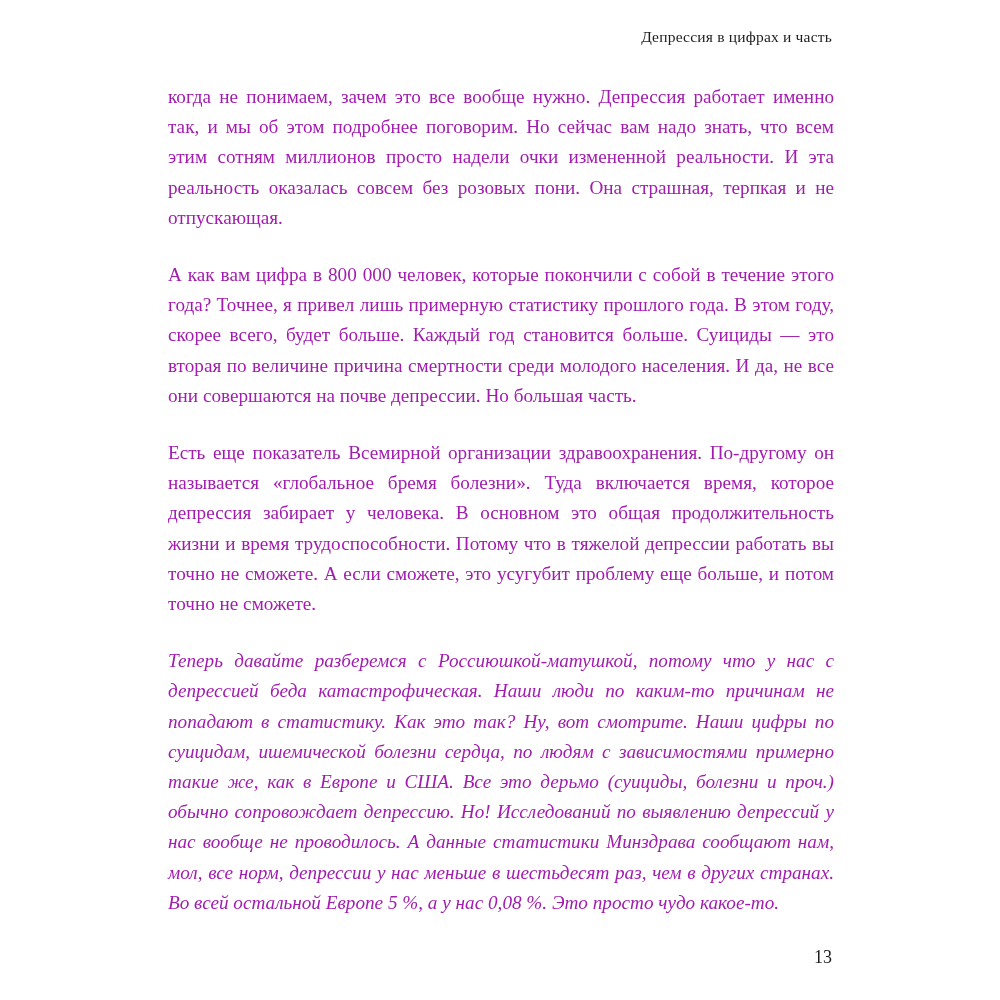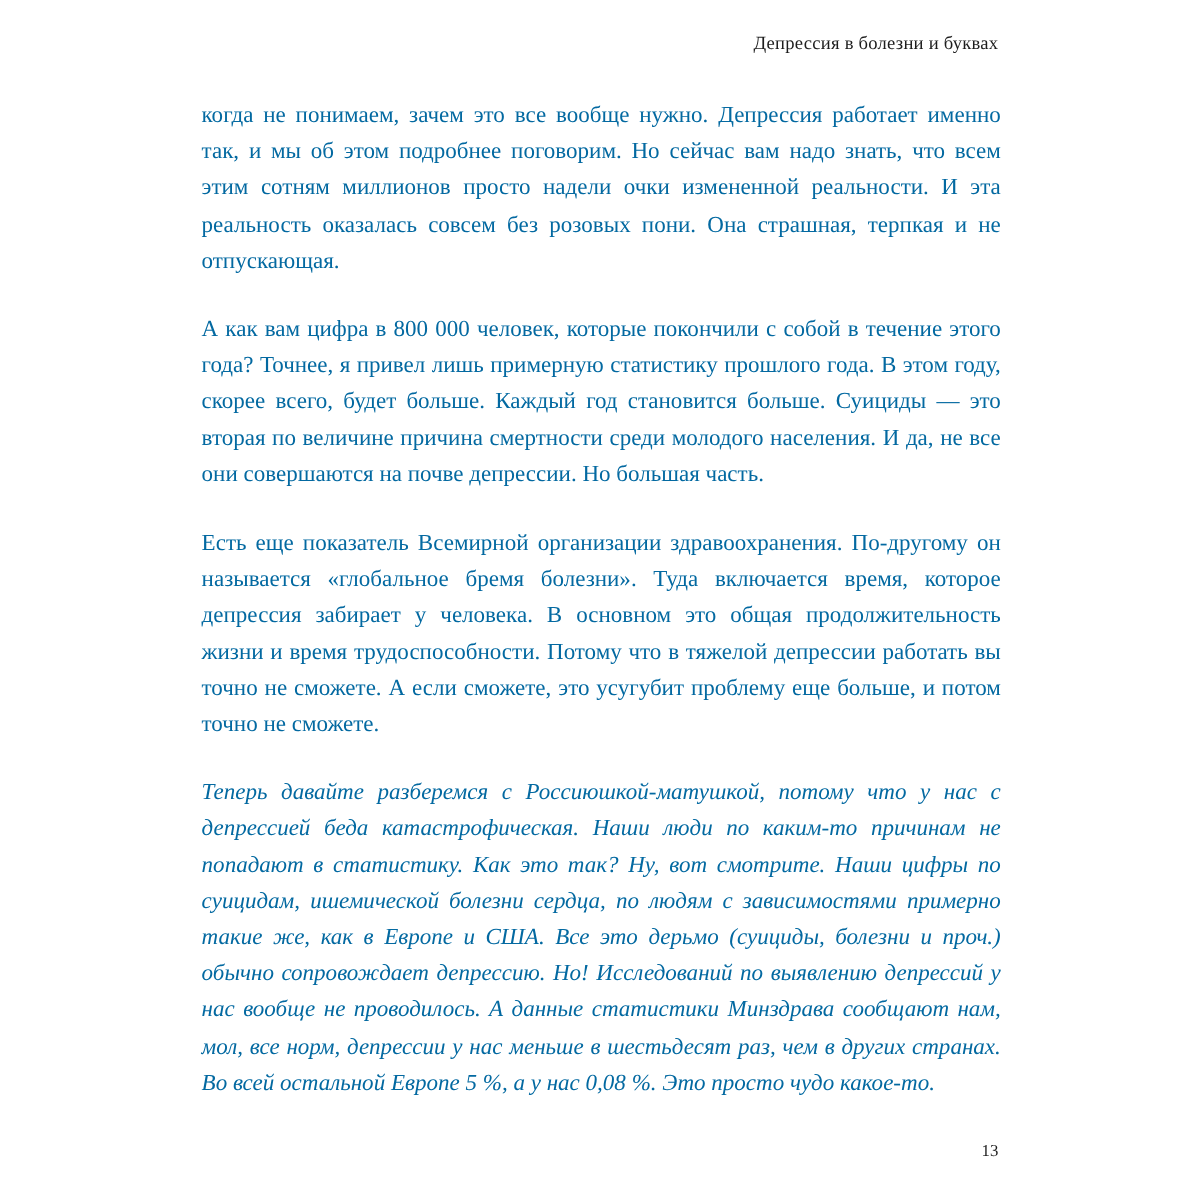--- a/index.html
+++ b/index.html
@@ -37,41 +37,41 @@
     top: 82px;
     width: 666px;
   }
   p.para {
     margin: 0 0 27px 0;
     font-size: 19.2px;
     line-height: 30.2px;
     text-align: justify;
     text-justify: inter-word;
     hyphens: manual;
-    color: #0369a1;
+    color: #a21caf;
   }
   p.para:last-child {
     margin-bottom: 0;
     font-style: italic;
   }
   .folio {
     position: absolute;
     right: 168px;
     bottom: 32px;
-    font-size: 14px;
+    font-size: 18px;
     color: #1d1d1d;
     font-family: "Liberation Serif", "DejaVu Serif", serif;
   }
 </style>
 </head>
 <body>
 
 <div class="page">
 
-  <div class="running-head">Депрессия в болезни и буквах</div>
+  <div class="running-head">Депрессия в цифрах и часть</div>
 
   <div class="content">
     <p class="para">когда не понимаем, зачем это все вообще нужно. Депрессия работает именно так, и мы об этом подробнее поговорим. Но сейчас вам надо знать, что всем этим сотням миллионов просто надели очки измененной реальности. И эта реальность оказалась совсем без розовых пони. Она страшная, терпкая и не отпускающая.</p>
     <p class="para">А как вам цифра в 800 000 человек, которые покончили с собой в течение этого года? Точнее, я привел лишь примерную статистику прошлого года. В этом году, скорее всего, будет больше. Каждый год становится больше. Суициды — это вторая по величине причина смертности среди молодого населения. И да, не все они совершаются на почве депрессии. Но большая часть.</p>
     <p class="para">Есть еще показатель Всемирной организации здравоохранения. По-другому он называется «глобальное бремя болезни». Туда включается время, которое депрессия забирает у человека. В основном это общая продолжительность жизни и время трудоспособности. Потому что в тяжелой депрессии работать вы точно не сможете. А если сможете, это усугубит проблему еще больше, и потом точно не сможете.</p>
     <p class="para">Теперь давайте разберемся с Россиюшкой-матушкой, потому что у нас с депрессией беда катастрофическая. Наши люди по каким-то причинам не попадают в статистику. Как это так? Ну, вот смотрите. Наши цифры по суицидам, ишемической болезни сердца, по людям с зависимостями примерно такие же, как в Европе и США. Все это дерьмо (суициды, болезни и проч.) обычно сопровождает депрессию. Но! Исследований по выявлению депрессий у нас вообще не проводилось. А данные статистики Минздрава сообщают нам, мол, все норм, депрессии у нас меньше в шестьдесят раз, чем в других странах. Во всей остальной Европе 5 %, а у нас 0,08 %. Это просто чудо какое-то.</p>
   </div>
 
   <div class="folio">13</div>
 

